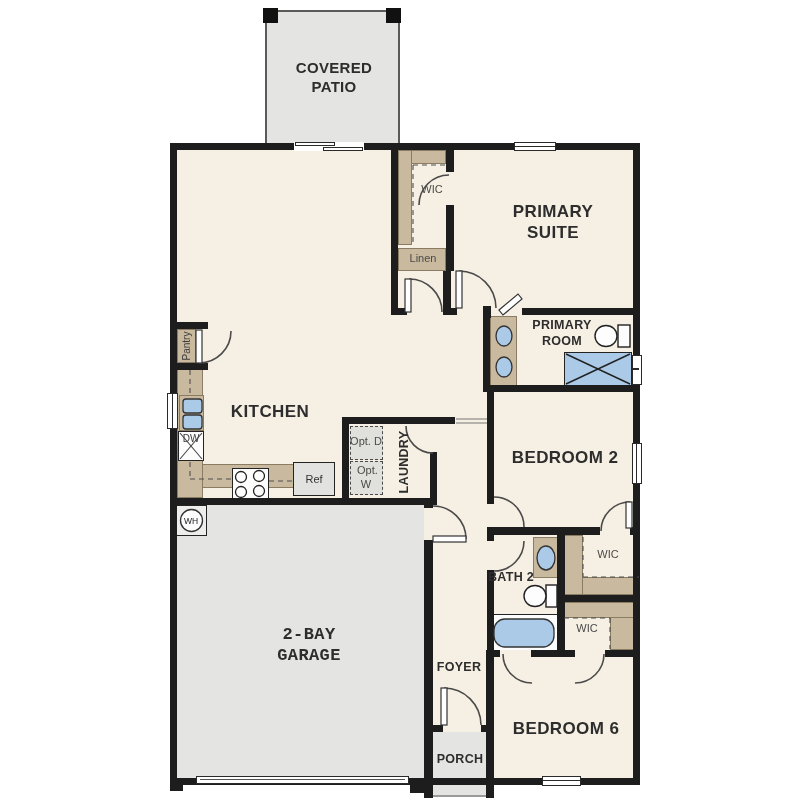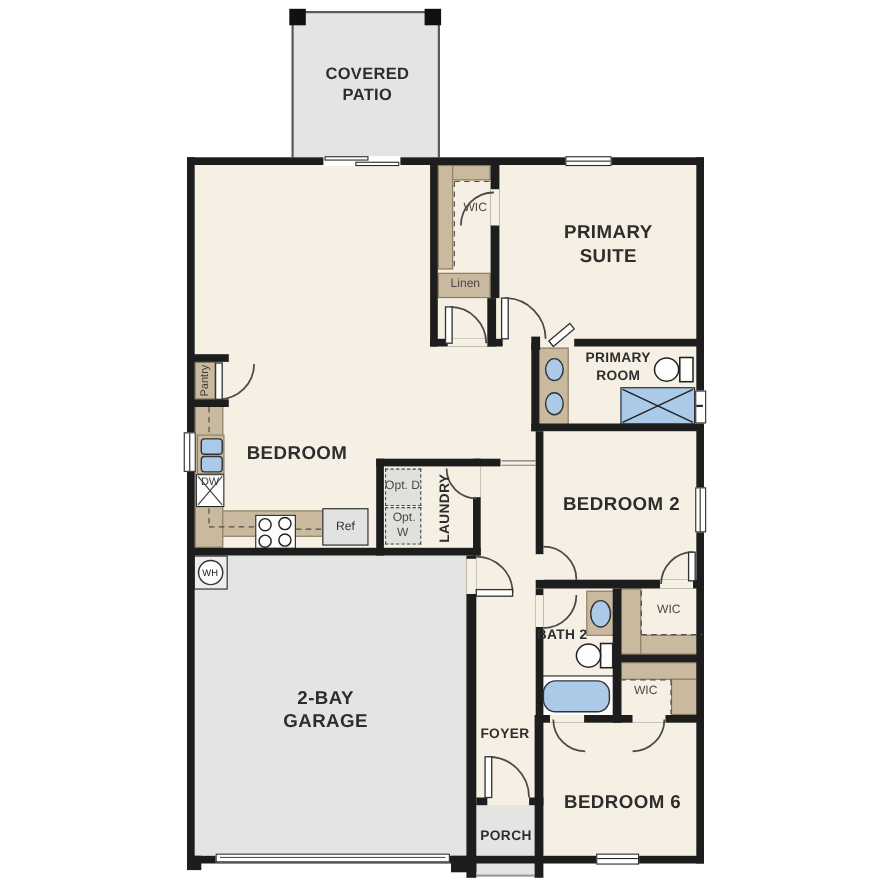--- a/index.html
+++ b/index.html
@@ -188,29 +188,29 @@
       <line x1="610" y1="618" x2="610" y2="649"></line>
     </g>
   </svg>
 
   <div class="lbl med" style="left:334px;top:78px;width:100px;font-size:15px;">COVERED PATIO</div>
   <div class="lbl big" style="left:553px;top:222px;width:130px;">PRIMARY SUITE</div>
   <div class="lbl small" style="left:432px;top:190px;">WIC</div>
   <div class="lbl small" style="left:423px;top:259px;">Linen</div>
   <div class="lbl med" style="left:562px;top:334px;width:88px;">PRIMARY ROOM</div>
   <div class="lbl tiny vert" style="left:187px;top:346px;">Pantry</div>
-  <div class="lbl big" style="left:270px;top:412px;white-space:nowrap;">BEDROOM</div>
+  <div class="lbl big" style="left:270px;top:412px;white-space:nowrap;">KITCHEN</div>
   <div class="lbl tiny" style="left:191px;top:439px;">DW</div>
   <div class="lbl small" style="left:366px;top:442px;width:34px;">Opt. D</div>
   <div class="lbl small" style="left:366px;top:478px;width:18px;">Opt. W</div>
   <div class="lbl med vert" style="left:405px;top:462px;white-space:nowrap;">LAUNDRY</div>
   <div class="lbl small" style="left:314px;top:480px;color:#333;">Ref</div>
   <div class="lbl big nowrap" style="left:565px;top:458px;">BEDROOM 2</div>
   <div class="lbl" style="left:191px;top:521px;font-size:8.5px;font-weight:normal;color:#222;">WH</div>
   <div class="lbl small" style="left:608px;top:555px;">WIC</div>
   <div class="lbl med" style="left:511px;top:578px;width:46px;">BATH 2</div>
   <div class="lbl small" style="left:587px;top:629px;">WIC</div>
-  <div class="lbl big" style="left:296px;top:645px;width:120px;">2-BAY GARAGE</div>
+  <div class="lbl big" style="left:309px;top:645px;width:120px;font-family:Liberation Mono, monospace;">2-BAY GARAGE</div>
   <div class="lbl med" style="left:459px;top:668px;white-space:nowrap;">FOYER</div>
   <div class="lbl big nowrap" style="left:566px;top:729px;">BEDROOM 6</div>
   <div class="lbl med" style="left:460px;top:760px;white-space:nowrap;">PORCH</div>
 
 </div>
 
 </body></html>

